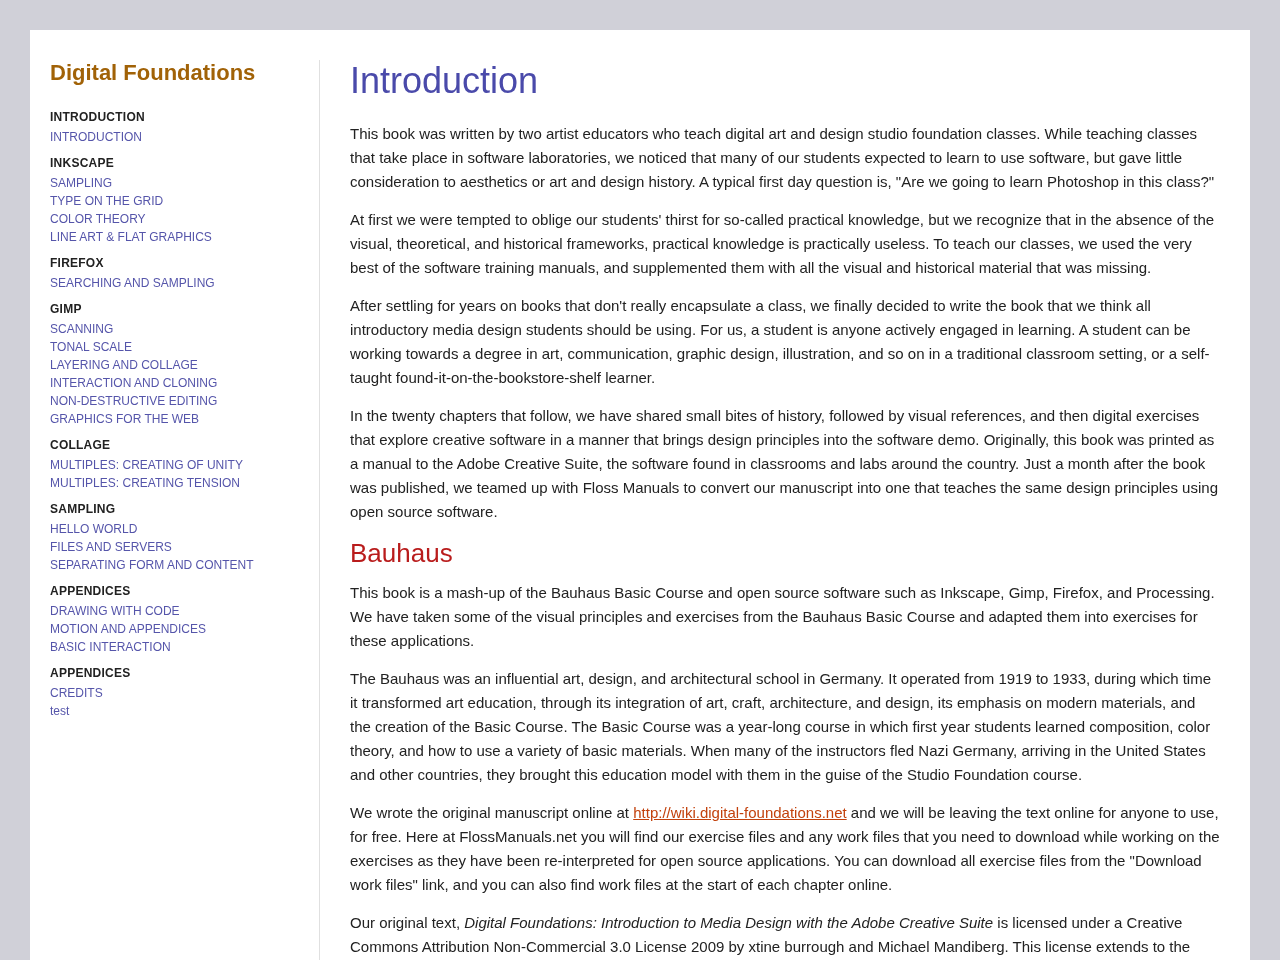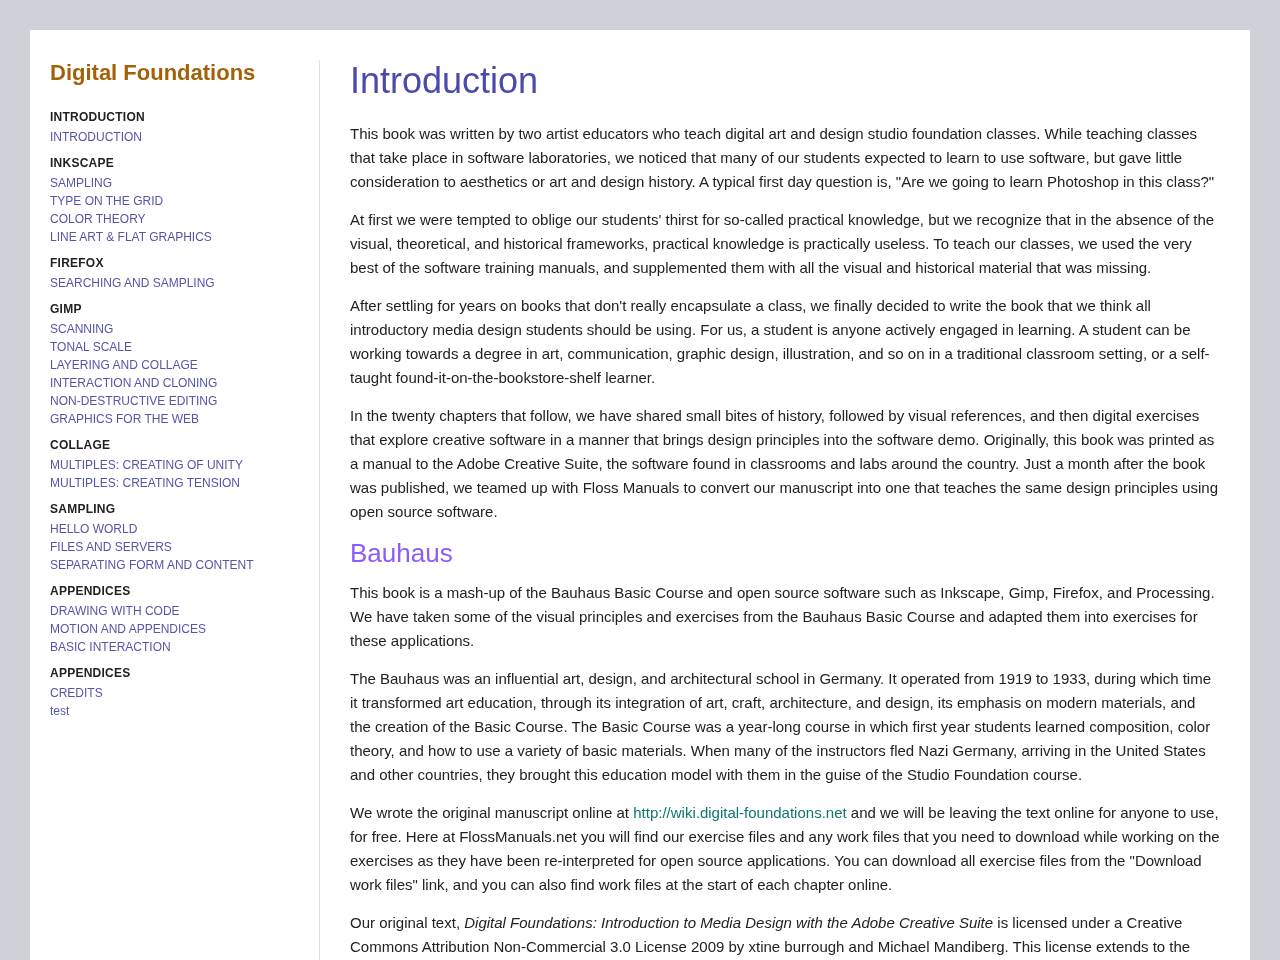--- a/index.html
+++ b/index.html
@@ -62,26 +62,27 @@
     }
     .body-text {
       font-size: 15px;
       color: #222;
       line-height: 1.6;
       margin-bottom: 14px;
     }
     .section-heading {
       font-size: 26px;
       font-weight: normal;
-      color: #8b5cf6;
+      color: #b91c1c;
       margin-top: 8px;
       margin-bottom: 12px;
     }
     .link-text {
-      color: #0f766e;
+      color: #c2410c;
+      text-decoration: underline;
     }
     .italic-text {
       font-style: italic;
     }
   </style>
 </head>
 <body>
 
 <div class="page-container">
 

